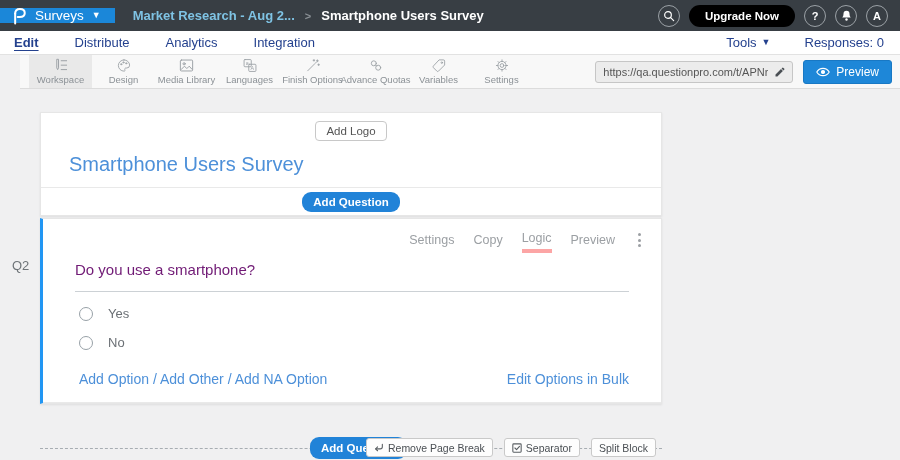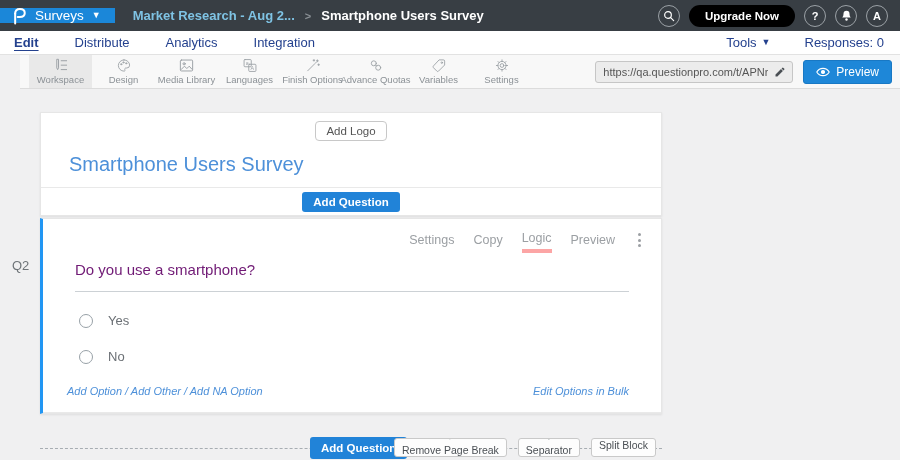--- a/index.html
+++ b/index.html
@@ -45,51 +45,51 @@
   
   .content { position:relative; height:371px; background:#f0f0f1; }
   .card { position:absolute; left:40px; width:622px; background:#fff; box-shadow:0 1px 2px rgba(0,0,0,.08); }
 
   .headcard { top:23px; border:1px solid #e6e6e6; }
   .logo-row { display:flex; justify-content:center; padding-top:8px; }
   .add-logo-btn { background:#fff; border:1px solid #c8c8c8; border-radius:4px; font-size:11.5px; color:#555; padding:3px 10px; cursor:pointer; font-family:inherit; }
   .survey-title { font-size:20px; font-weight:400; color:#4d90d9; margin:12px 0 11px 28px; }
   .h-divider { border-top:1px solid #e9e9e9; }
   .addq-row { height:27px; display:flex; align-items:center; justify-content:center; }
-  .add-question-btn { background:#2183d8; border:none; border-radius:3px; color:#fff; font-size:11.5px; font-weight:bold; padding:4px 11px; cursor:pointer; font-family:inherit; }
+  .add-question-btn { background:#2183d8; border:none; border-radius:9px; color:#fff; font-size:11.5px; font-weight:bold; padding:4px 11px; cursor:pointer; font-family:inherit; }
 
   .q2-label { position:absolute; left:12px; top:169px; font-size:13px; color:#6e7478; }
 
   .qcard { top:129px; border:1px solid #e6e6e6; border-left:3px solid #2196f3; }
   .qtabs-row { display:flex; justify-content:flex-end; align-items:center; gap:19px; padding:12px 16px 2px 16px; }
   .qtab { font-size:12.5px; color:#9b9fa3; cursor:pointer; padding-bottom:4px; }
   .qtab.active { border-bottom:4px solid #fca5a5; }
   .kebab { display:flex; flex-direction:column; gap:2.5px; padding:2px 4px 6px; cursor:pointer; }
   .kebab i { width:3px; height:3px; border-radius:50%; background:#9b9fa3; }
   .qtext-row { margin:6px 32px 0 32px; padding-bottom:13px; border-bottom:1px solid #ccd1d5; font-size:15px; color:#701a75; cursor:text; }
-  .opt-row { display:flex; align-items:center; margin:21px 0 0 36px; cursor:pointer; }
+  .opt-row { display:flex; align-items:center; margin:14px 0 0 36px; cursor:pointer; }
   .radio { width:14px; height:14px; border:1.5px solid #98a1a7; border-radius:50%; background:#fff; flex:none; }
   .opt-label { font-size:13px; color:#6b7075; margin-left:15px; }
-  .links-row { display:flex; justify-content:space-between; margin:21px 32px 0 24px; font-size:11px;font-style:italic; }
+  .links-row { display:flex; justify-content:space-between; margin:21px 32px 0 36px; font-size:14px; }
   .add-links { color:#4d90d9; }
   .add-links span { cursor:pointer; }
   .bulk-link { color:#4d90d9; cursor:pointer; }
   .q-divider { border-top:1px solid #e9e9e9; margin-top:15px; }
   .validation-row { display:flex; align-items:center; padding:10px 18px 11px 32px; }
   .validation-label { font-size:13px; color:#454a4e; }
   .toggle { position:relative; width:28px; height:12px; background:#d9d9d9; border-radius:7px; margin-left:10px; cursor:pointer; }
   .toggle .knob { position:absolute; left:-1px; top:-2px; width:16px; height:16px; border-radius:50%; background:#fcfcfc; border:1px solid #cfcfcf; box-shadow:0 1px 1px rgba(0,0,0,.2); }
   .trash-btn { margin-left:auto; cursor:pointer; display:flex; align-items:center; }
 
   
   .bottom-row { position:absolute; left:40px; width:622px; top:348px; height:22px; }
   .bottom-row::before { content:""; position:absolute; left:0; right:0; top:50%; border-top:1px dashed #a7adb2; }
   .bottom-addq { position:absolute; left:270px; top:0; height:22px; }
   .mini-group { position:absolute; right:6px; top:1px; display:flex; gap:11px; }
-  .mini-btn { height:19px; background:#fdfdfd; border:1px solid #c9c9c9; border-radius:3px; font-size:10.5px; color:#4a4f54; display:flex; align-items:center; gap:4px; padding:0 7px; cursor:pointer; font-family:inherit; white-space:nowrap;flex-direction:column; }
+  .mini-btn { height:19px; background:#fdfdfd; border:1px solid #c9c9c9; border-radius:3px; font-size:10.5px; color:#4a4f54; display:flex; align-items:center; gap:4px; padding:0 7px; cursor:pointer; font-family:inherit; white-space:nowrap; }
   .mini-btn svg { stroke:#5a5f63; fill:none; stroke-width:1.3; stroke-linecap:round; stroke-linejoin:round; }
 </style>
 </head>
 <body>
 
 <div class="screen">
 
   <header class="topbar">
     <div class="brand">
       <span class="brand-logo">

